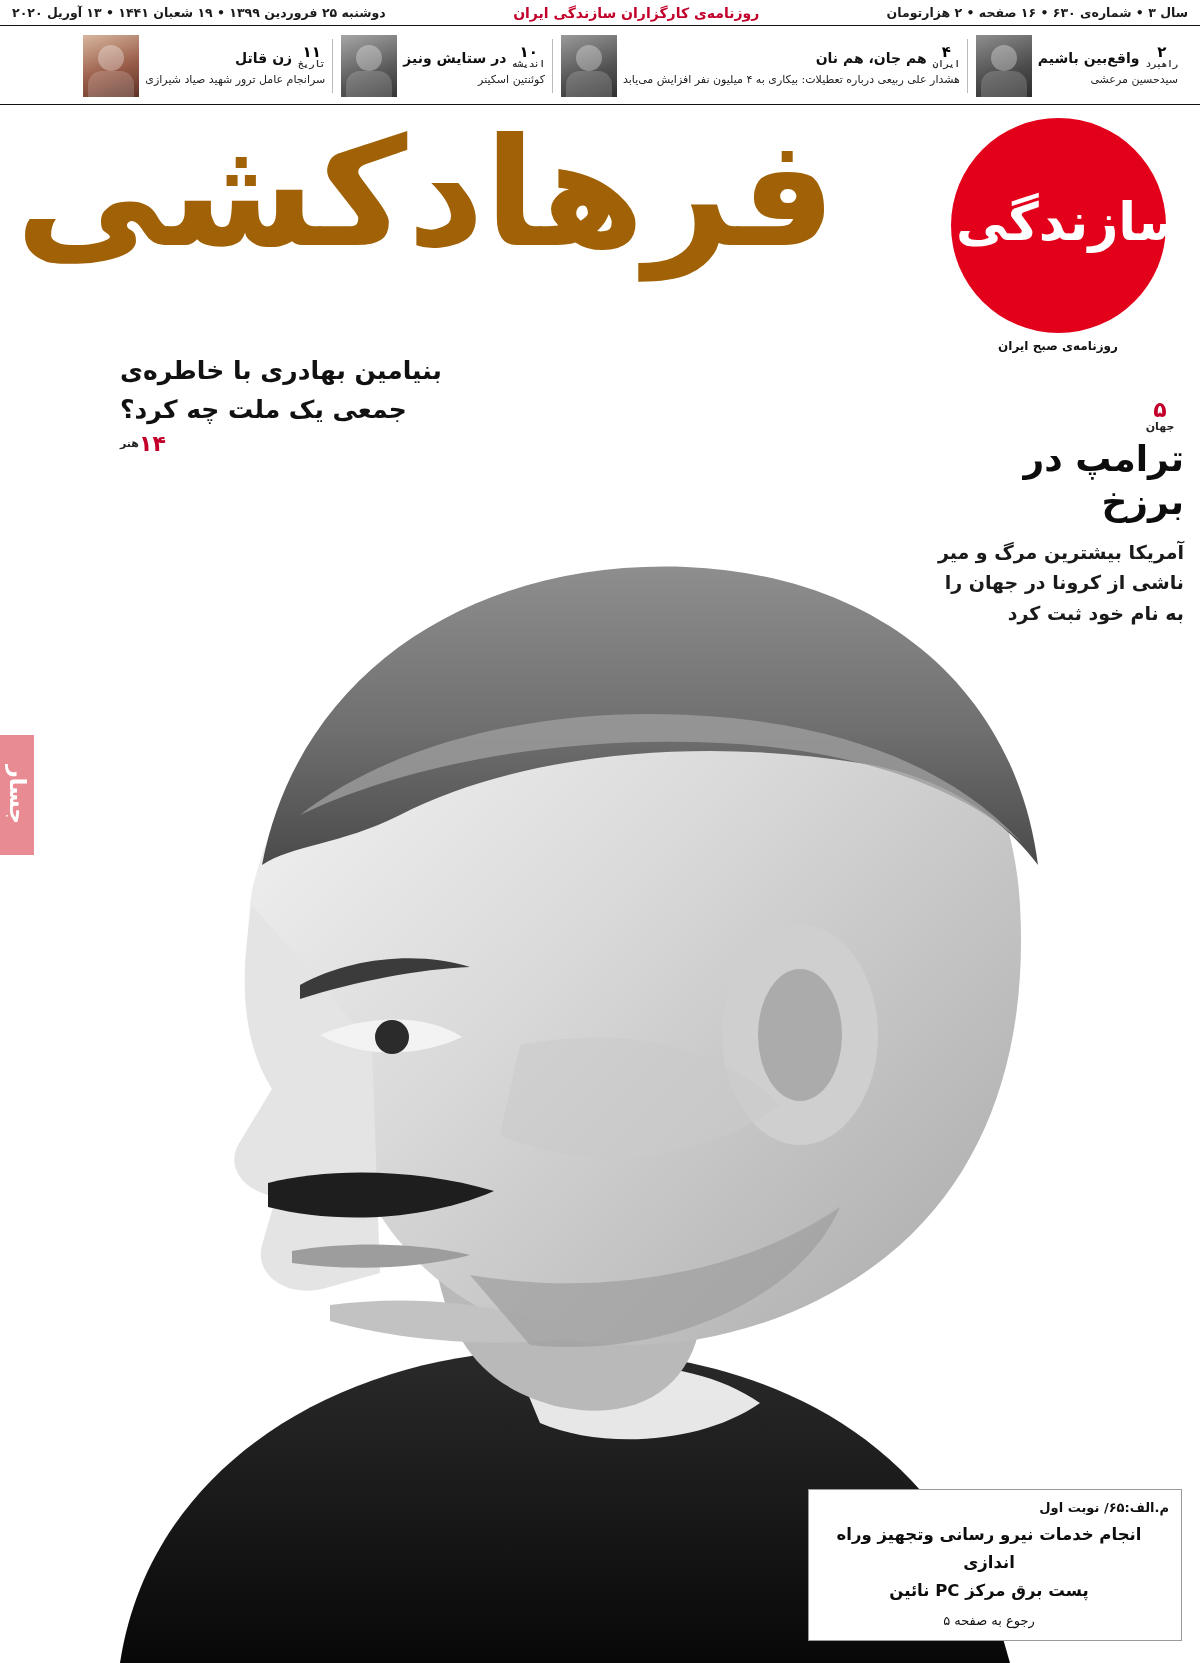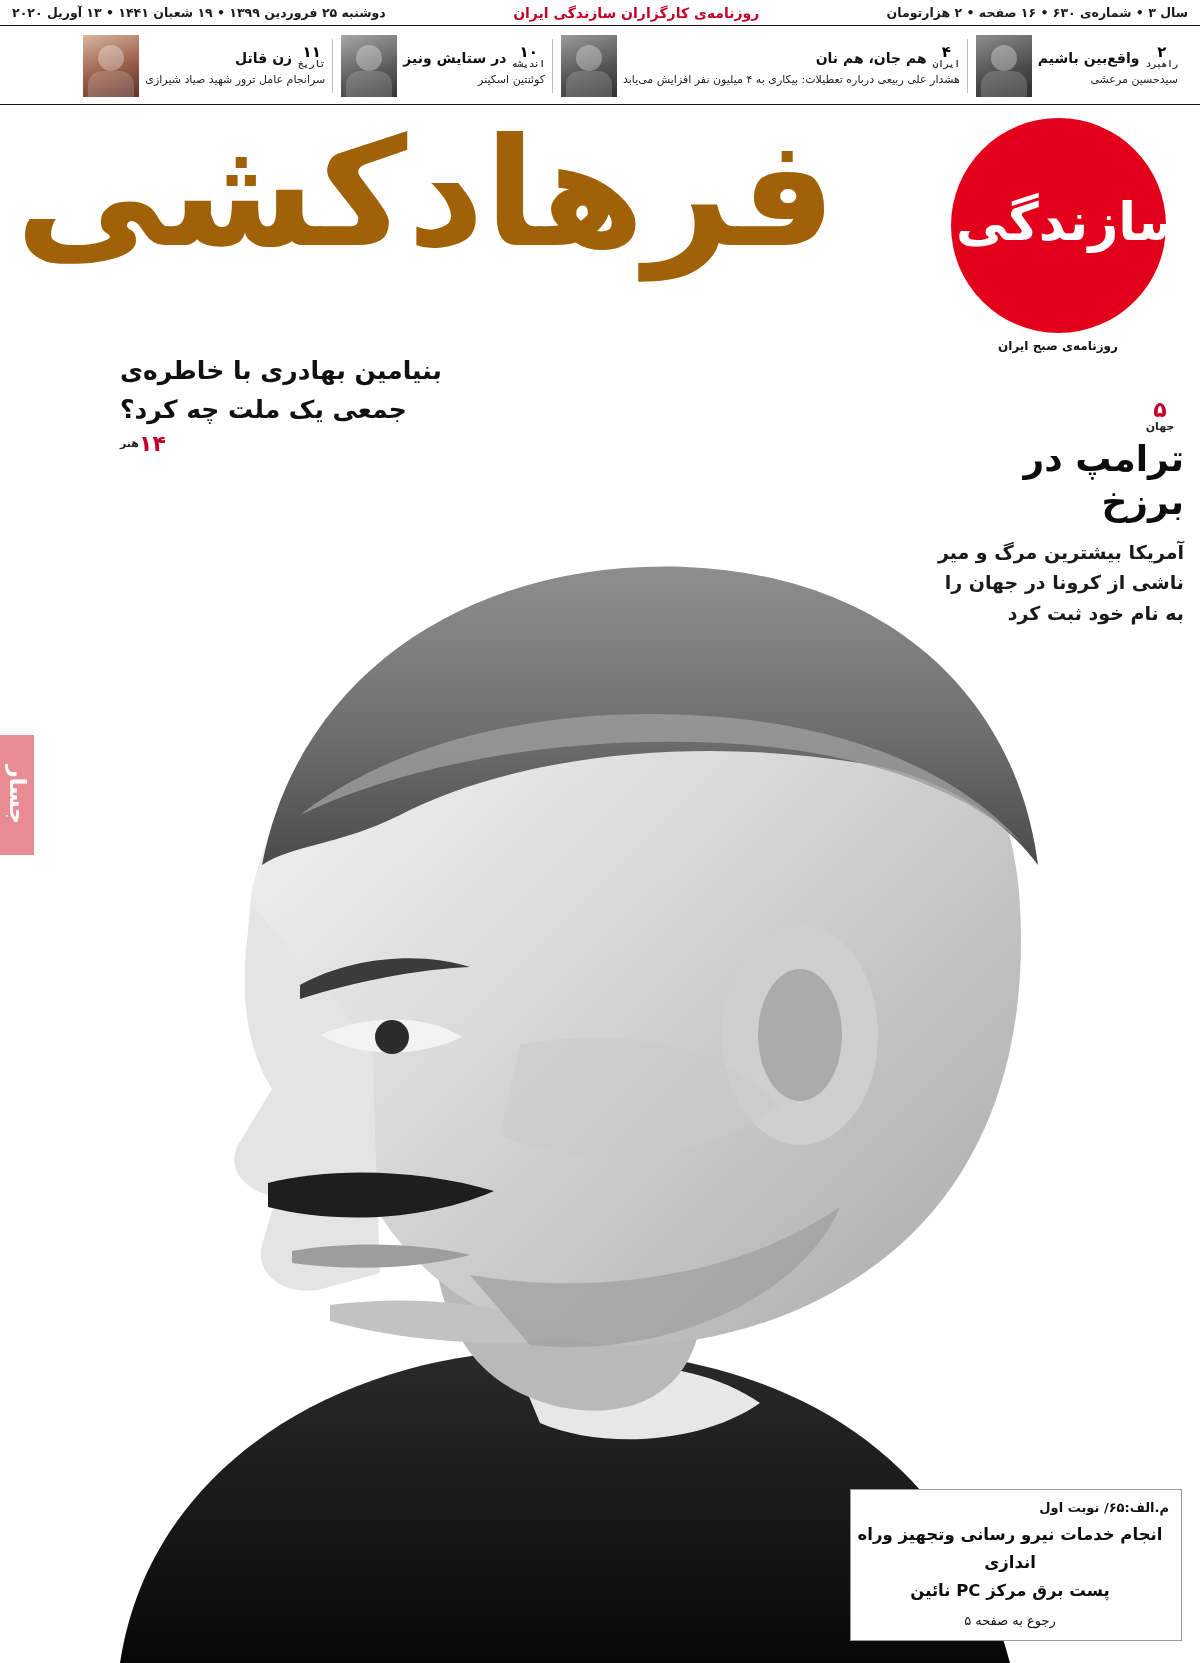--- a/index.html
+++ b/index.html
@@ -266,21 +266,21 @@
     justify-content: center;
     writing-mode: vertical-rl;
     text-orientation: mixed;
     letter-spacing: 2px;
   }
 
   
   .adbox {
     position: absolute;
     bottom: 22px; right: 18px;
-    width: 332px;
+    width: 374px;
     background: #ffffff;
     border: 1.5px solid #9a9a9a;
     padding: 10px 12px 12px 0;
     text-align: center;
     direction: rtl;
   }
   .ad-code {
     text-align: right;
     font-size: 13px;
     font-weight: bold;

